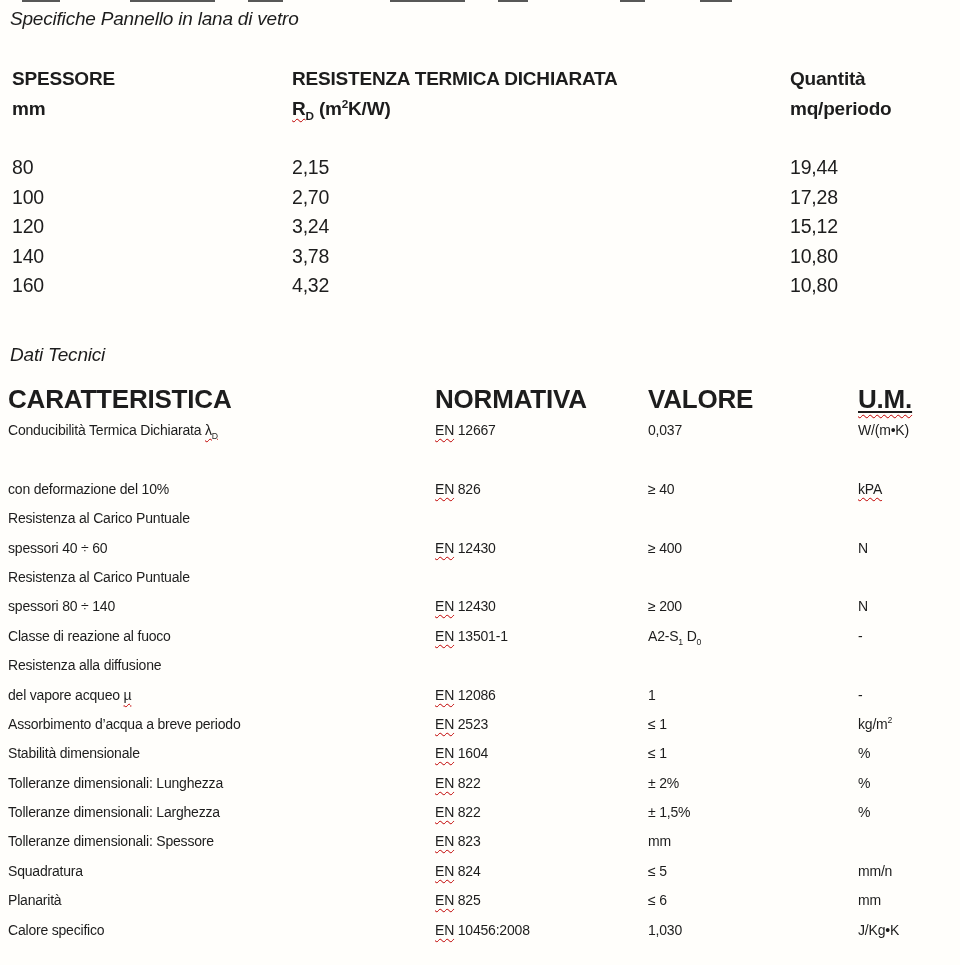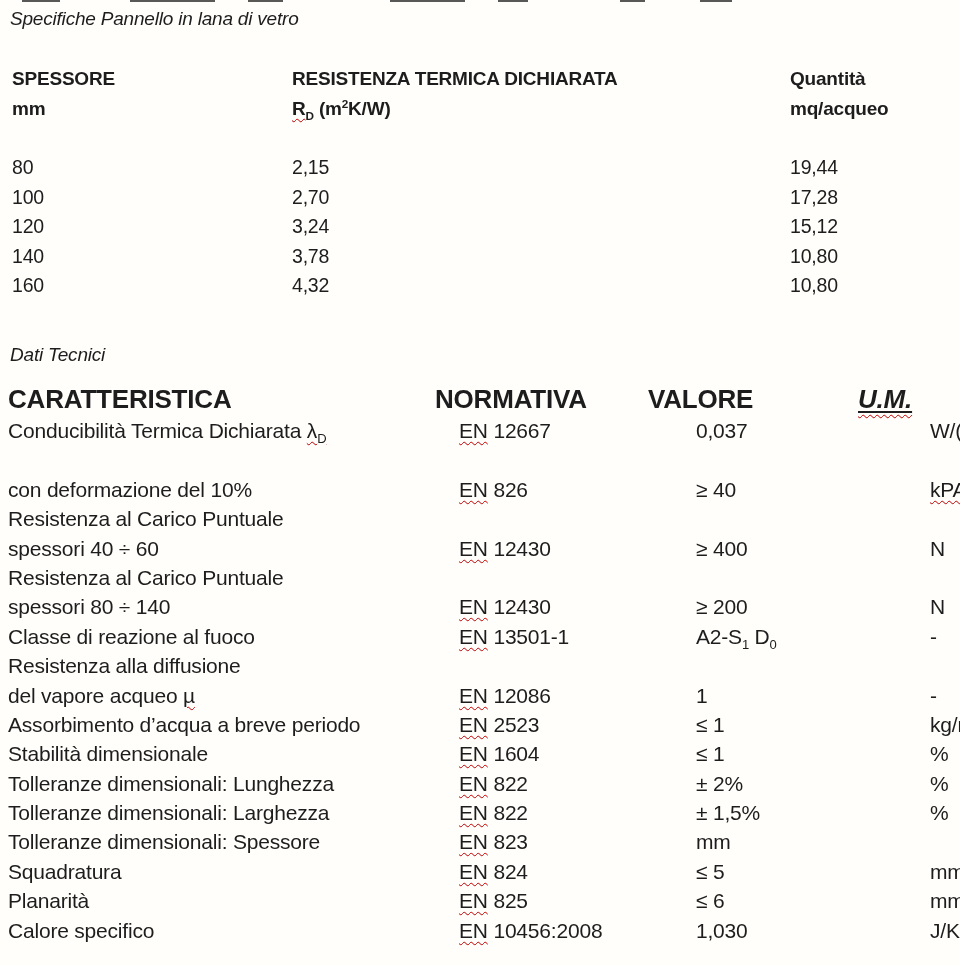--- a/index.html
+++ b/index.html
@@ -38,44 +38,42 @@
 
   
   .t2-head{
     position:absolute;left:8px;top:386px;width:948px;
     display:grid;grid-template-columns:427px 213px 210px 1fr;
     font-weight:700;font-size:26px;line-height:26px;
   }
   .t2-rows{position:absolute;left:8px;top:416px;width:948px;}
   .t2-row{
     display:grid;grid-template-columns:427px 213px 210px 1fr;
-    height:29.4px;line-height:29.4px;font-size:21px;
+    height:29.4px;line-height:29.4px;font-size:14px;
     white-space:nowrap;
-    gap:24px;
   }
 
   sub{font-size:0.62em;line-height:0;}
   sup{font-size:0.62em;line-height:0;}
 
   
   .sq{
     text-decoration-line:underline;
     text-decoration-style:wavy;
     text-decoration-color:#c00000;
     text-decoration-thickness:1px;
     text-underline-offset:3px;
   }
   
   .usolid{
     text-decoration-line:underline;
     text-decoration-style:solid;
     text-decoration-color:#1d1d1d;
     text-decoration-thickness:2px;
     text-underline-offset:3px;
-    font-style:italic;
   }
   .sq-far{
     text-decoration-line:underline;
     text-decoration-style:wavy;
     text-decoration-color:#c00000;
     text-decoration-thickness:1px;
     text-underline-offset:6px;
   }
   .cell{overflow:visible;}
 </style>
@@ -102,21 +100,21 @@
       <div>mm</div>
     </div>
     <div class="cell">
       <div>RESISTENZA TERMICA DICHIARATA</div>
       <div>
         <span class="sq"><span>R</span><sub>D</sub></span><span> (m</span><sup>2</sup><span>K/W)</span>
       </div>
     </div>
     <div class="cell">
       <div>Quantità</div>
-      <div>mq/acqueo</div>
+      <div>mq/periodo</div>
     </div>
   </div>
 
   <div class="t1-rows">
     <div class="t1-row">
       <div class="cell">80</div>
       <div class="cell">2,15</div>
       <div class="cell">19,44</div>
     </div>
     <div class="t1-row">

